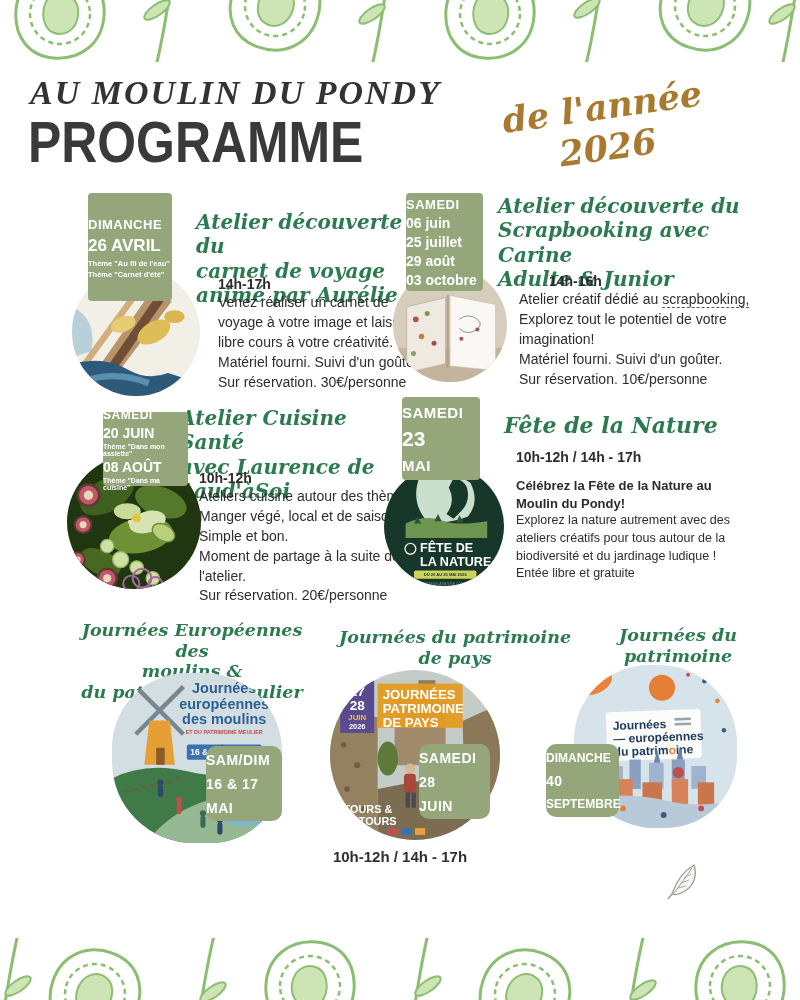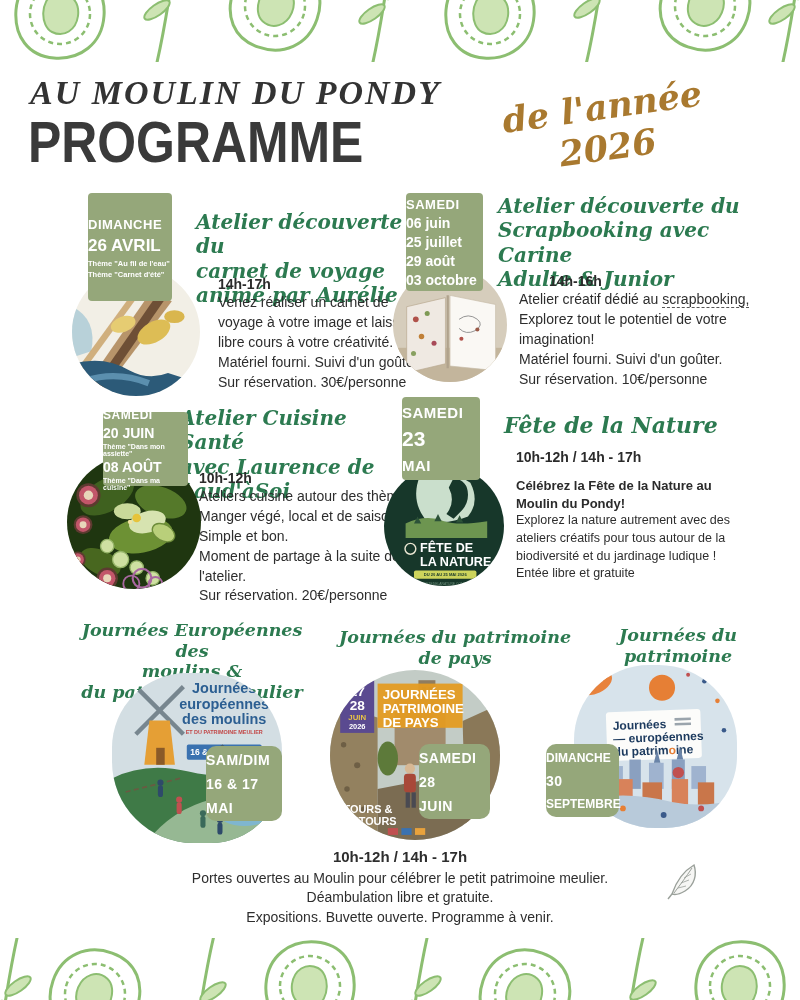--- a/index.html
+++ b/index.html
@@ -408,29 +408,26 @@
           <rect x="76" y="72" width="10" height="14" fill="#c9764a"></rect>
         <circle cx="64" cy="66" r="3.5" fill="#c05050"></circle>
         <path d="M0,84 Q30,76 60,84 Q80,88 100,82 L100,100 L0,100 Z" fill="#b8cada"></path>
         <circle cx="30" cy="88" r="1.8" fill="#e67f35"></circle>
           <circle cx="55" cy="92" r="1.8" fill="#3a5a8a"></circle>
           <circle cx="78" cy="88" r="1.8" fill="#c05050"></circle>
       </svg>
     </div>
     <div class="abs badge round3 e7-badge">
       <div class="b-day narrow">DIMANCHE</div>
-      <div class="b-day">30</div>
+      <div class="b-day">40</div>
       <div class="b-day narrow">SEPTEMBRE</div>
     </div>
   </section>
 
   <div class="abs footer-time">10h-12h / 14h - 17h</div>
-  <div class="abs footer-lines pre">Portes ouvertes au Moulin pour célébrer le petit patrimoine meulier.
-Déambulation libre et gratuite.
-Expositions. Buvette ouverte. Programme à venir.</div>
   <svg class="abs leaf" viewBox="0 0 34 40">
     <path d="M6,34 C10,22 16,12 28,5 C31,14 29,25 19,31 C14,34 9,35 6,34 Z" fill="#f6f6f4" stroke="#9aa09a" stroke-width="1.4"></path>
     <path d="M8,33 C14,25 20,17 26,8" stroke="#9aa09a" stroke-width="1" fill="none"></path>
     <path d="M12,28 L20,26 M15,23 L23,20 M18,18 L25,14" stroke="#9aa09a" stroke-width=".8" fill="none"></path>
     <path d="M6,34 L2,39" stroke="#9aa09a" stroke-width="1.4" fill="none"></path>
   </svg>
 
   <svg class="band bottom" viewBox="0 0 800 62">
     <use href="#pz" transform="translate(60,14)"></use>
     <use href="#sprig" transform="translate(165,18)"></use>

